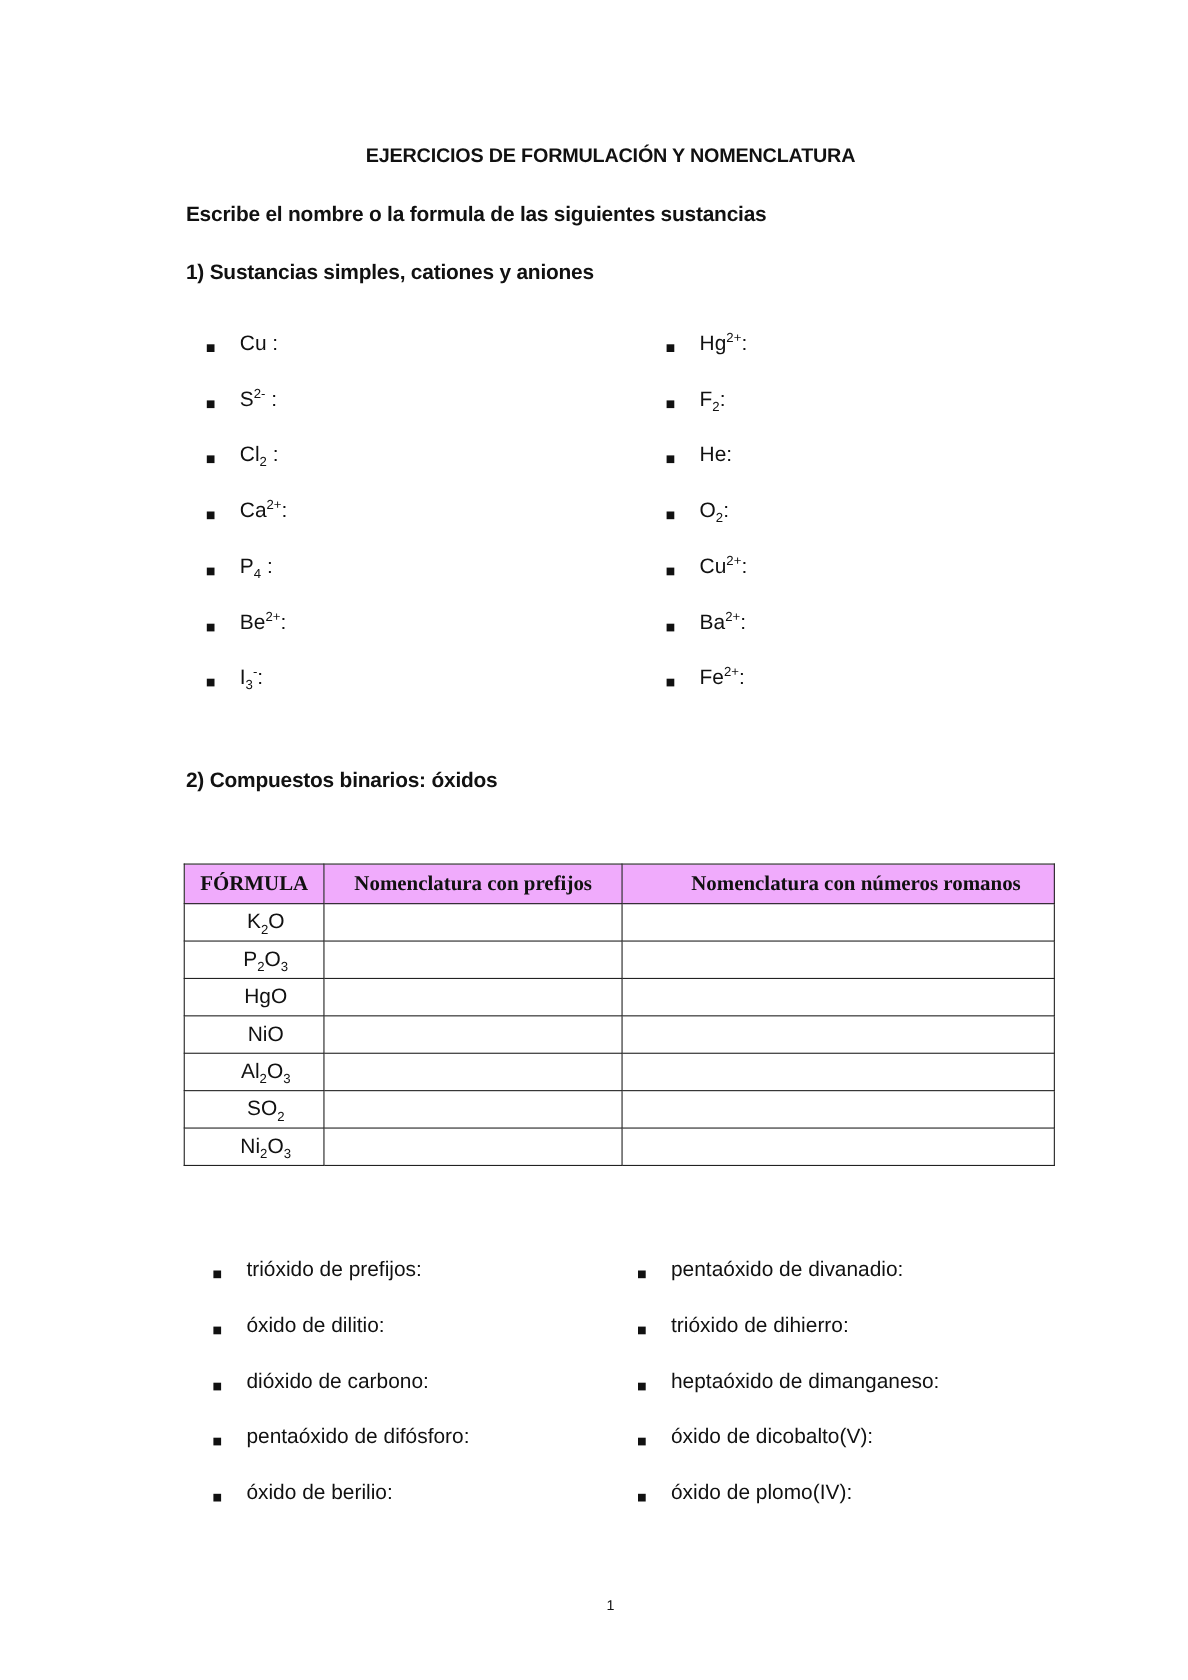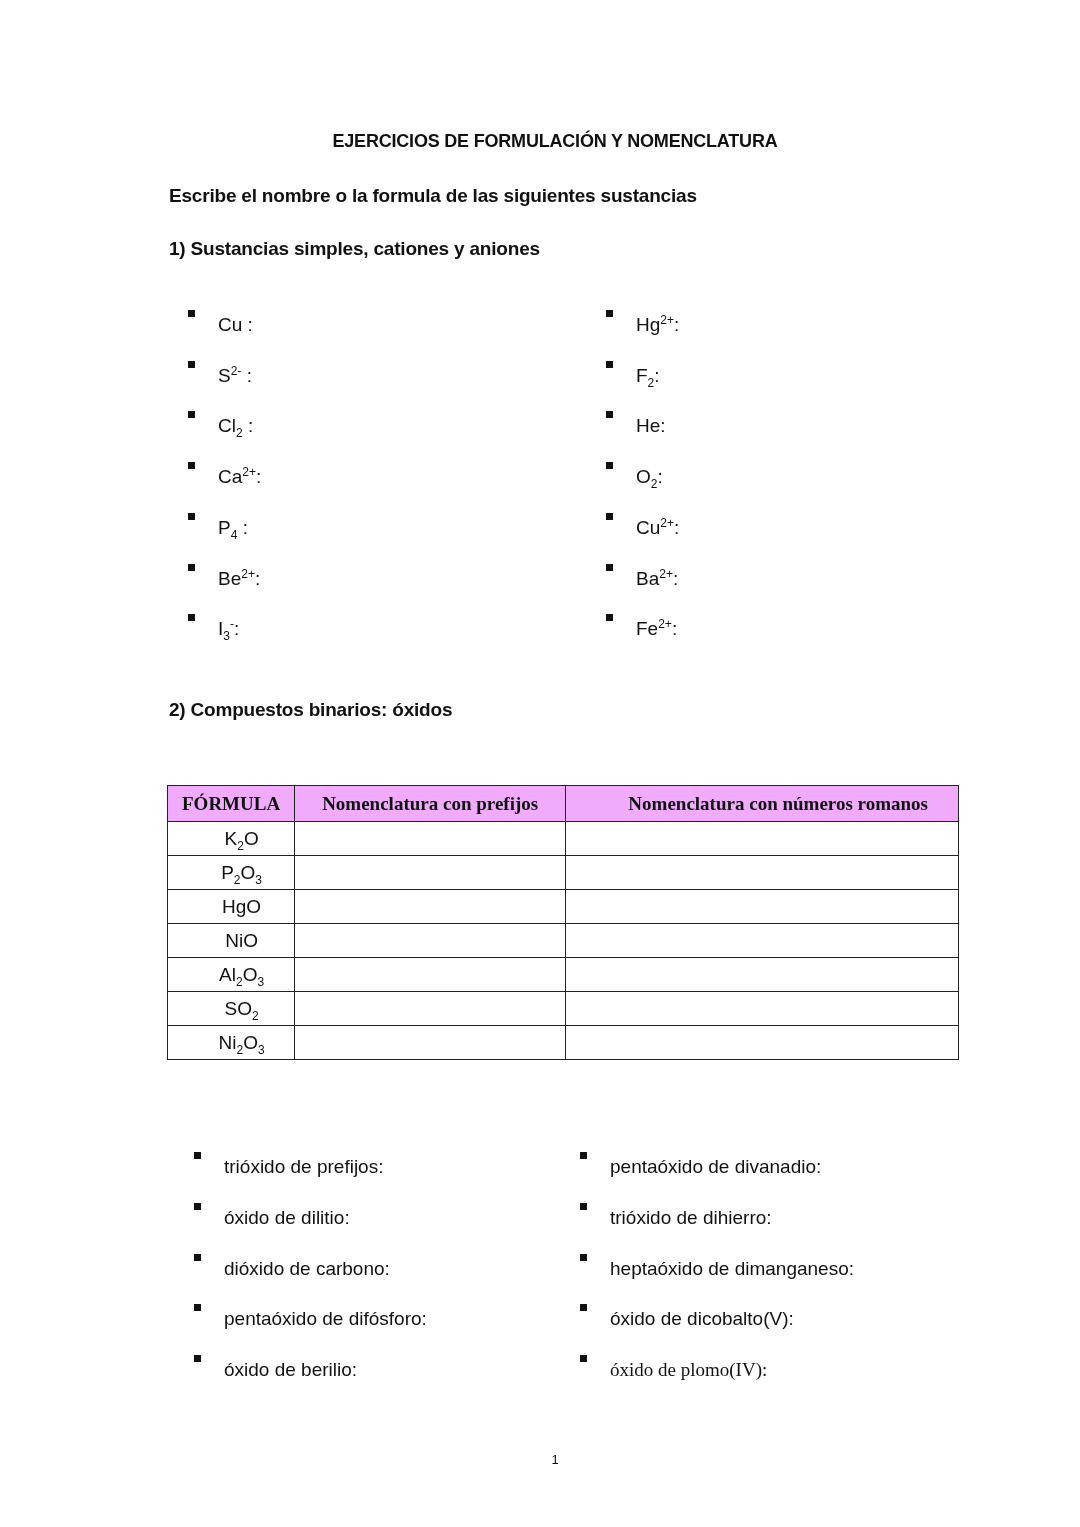--- a/index.html
+++ b/index.html
@@ -1,20 +1,20 @@
 <!DOCTYPE html>
 <html><head>
 <meta charset="utf-8">
 <style>
   html, body { margin: 0; padding: 0; background: #ffffff; }
   body { width: 1080px; height: 1527px; position: relative; font-family: "Liberation Sans", sans-serif; color: #111; overflow: hidden; }
   .abs { position: absolute; padding-left: 15px; }
   .title { top: 131px; left: 0; width: 1080px; text-align: center; font-weight: bold; font-size: 18px; letter-spacing: -0.2px; }
   .h { font-weight: bold; font-size: 19px; left: 154px; letter-spacing: -0.2px; }
-  .item { font-size: 19px; display: flex; align-items: flex-start; margin-top: 12px; }
+  .item { font-size: 19px; display: flex; align-items: flex-end; }
   .bullet { display: inline-block; width: 7px; height: 7px; background: #111; margin-right: 23px; position: relative; top: -4px; }
   sup, sub { font-size: 12px; line-height: 0; }
   table { position: absolute; left: 167px; top: 785px; border-collapse: collapse; font-size: 19px; }
   th, td { border: 1.5px solid #222; height: 33px; padding: 0 14px; }
   th { background: #f0abfc; font-weight: bold; text-align: center; height: 35px; white-space: nowrap; font-family: Liberation Serif, serif; }
   td.f { text-align: center; padding-left: 35px; }
   .c1 { width: 88px; } .c2 { width: 242px; } .c3 { width: 332px; padding-left: 46px; }
   .pnum { top: 1452px; left: 0; width: 1080px; text-align: center; font-size: 13px; }
 </style>
 </head>
@@ -162,19 +162,19 @@
       <span>trióxido de dihierro:</span>
     </div>
     <div class="abs item" style="top: 1245.6px; left: 565px;">
       <span class="bullet"></span>
       <span>heptaóxido de dimanganeso:</span>
     </div>
     <div class="abs item" style="top: 1296.4px; left: 565px;">
       <span class="bullet"></span>
       <span>óxido de dicobalto(V):</span>
     </div>
-    <div class="abs item" style="top: 1347.2px; left: 565px; font-family: Liberation Serif, serif;">
+    <div class="abs item" style="top: 1347.2px; left: 565px;">
       <span class="bullet"></span>
       <span>óxido de plomo(IV):</span>
     </div>
   </div>
 
 <div class="abs pnum">1</div>
 
 </body></html>

